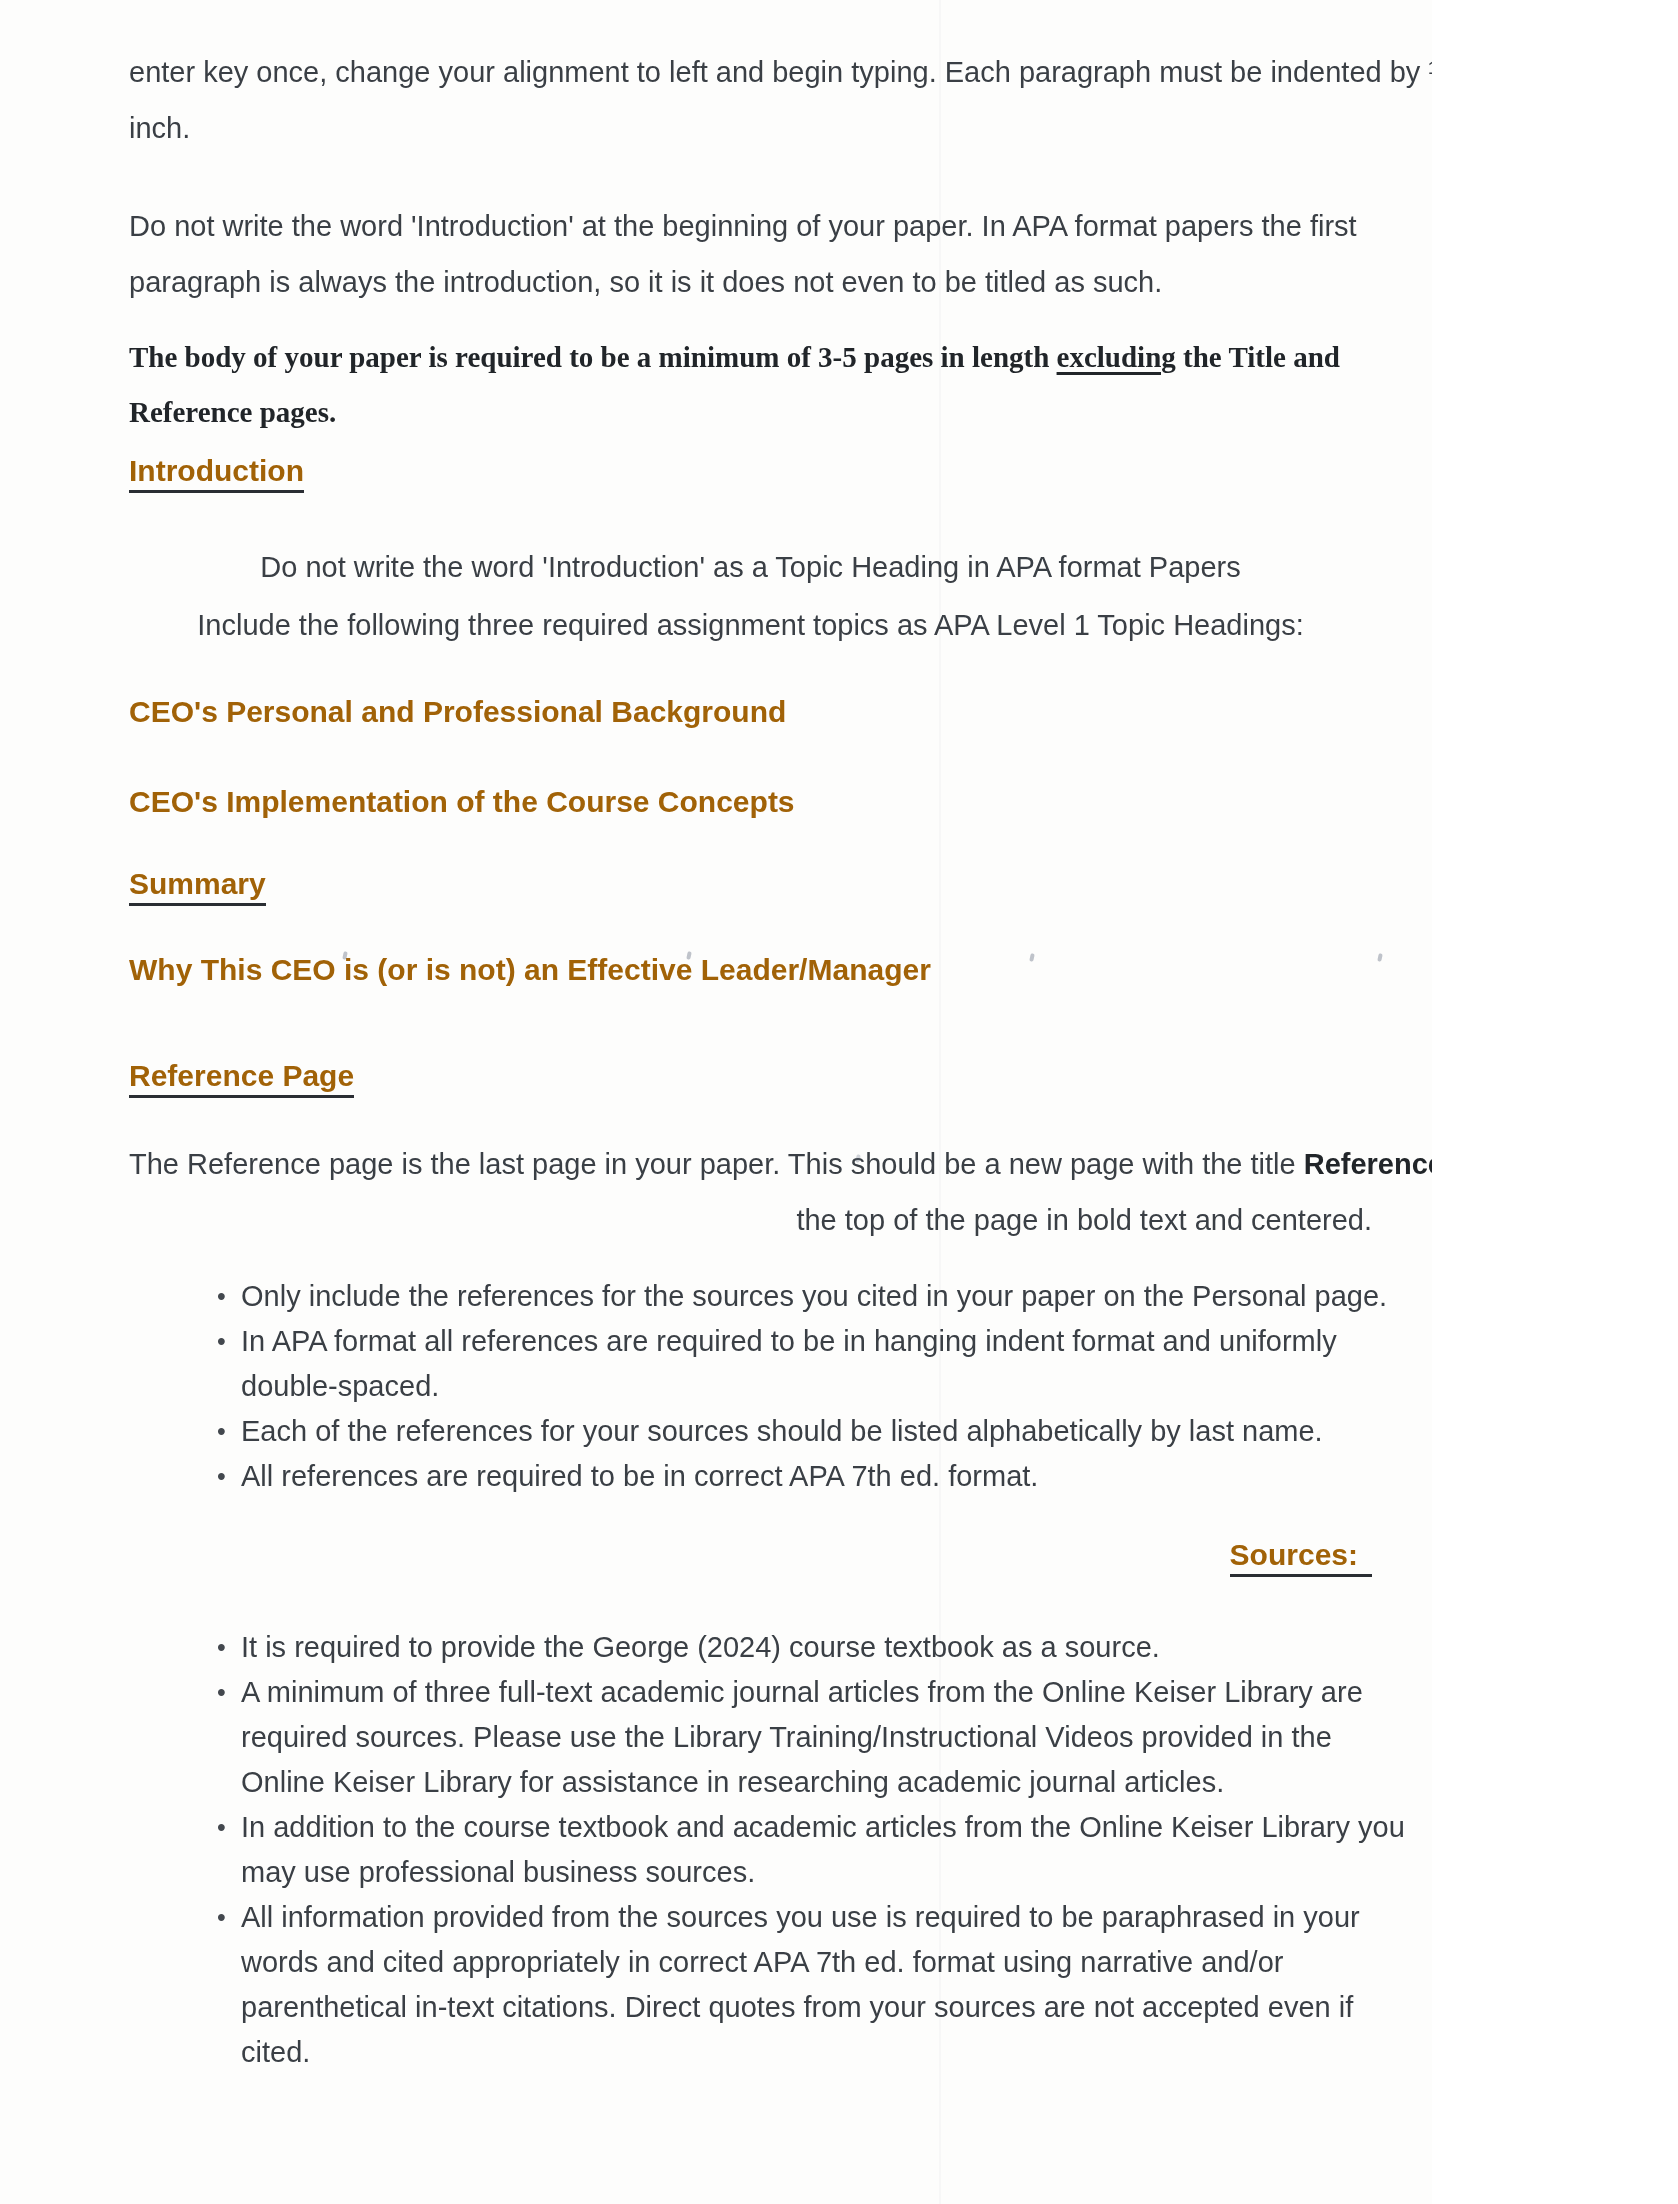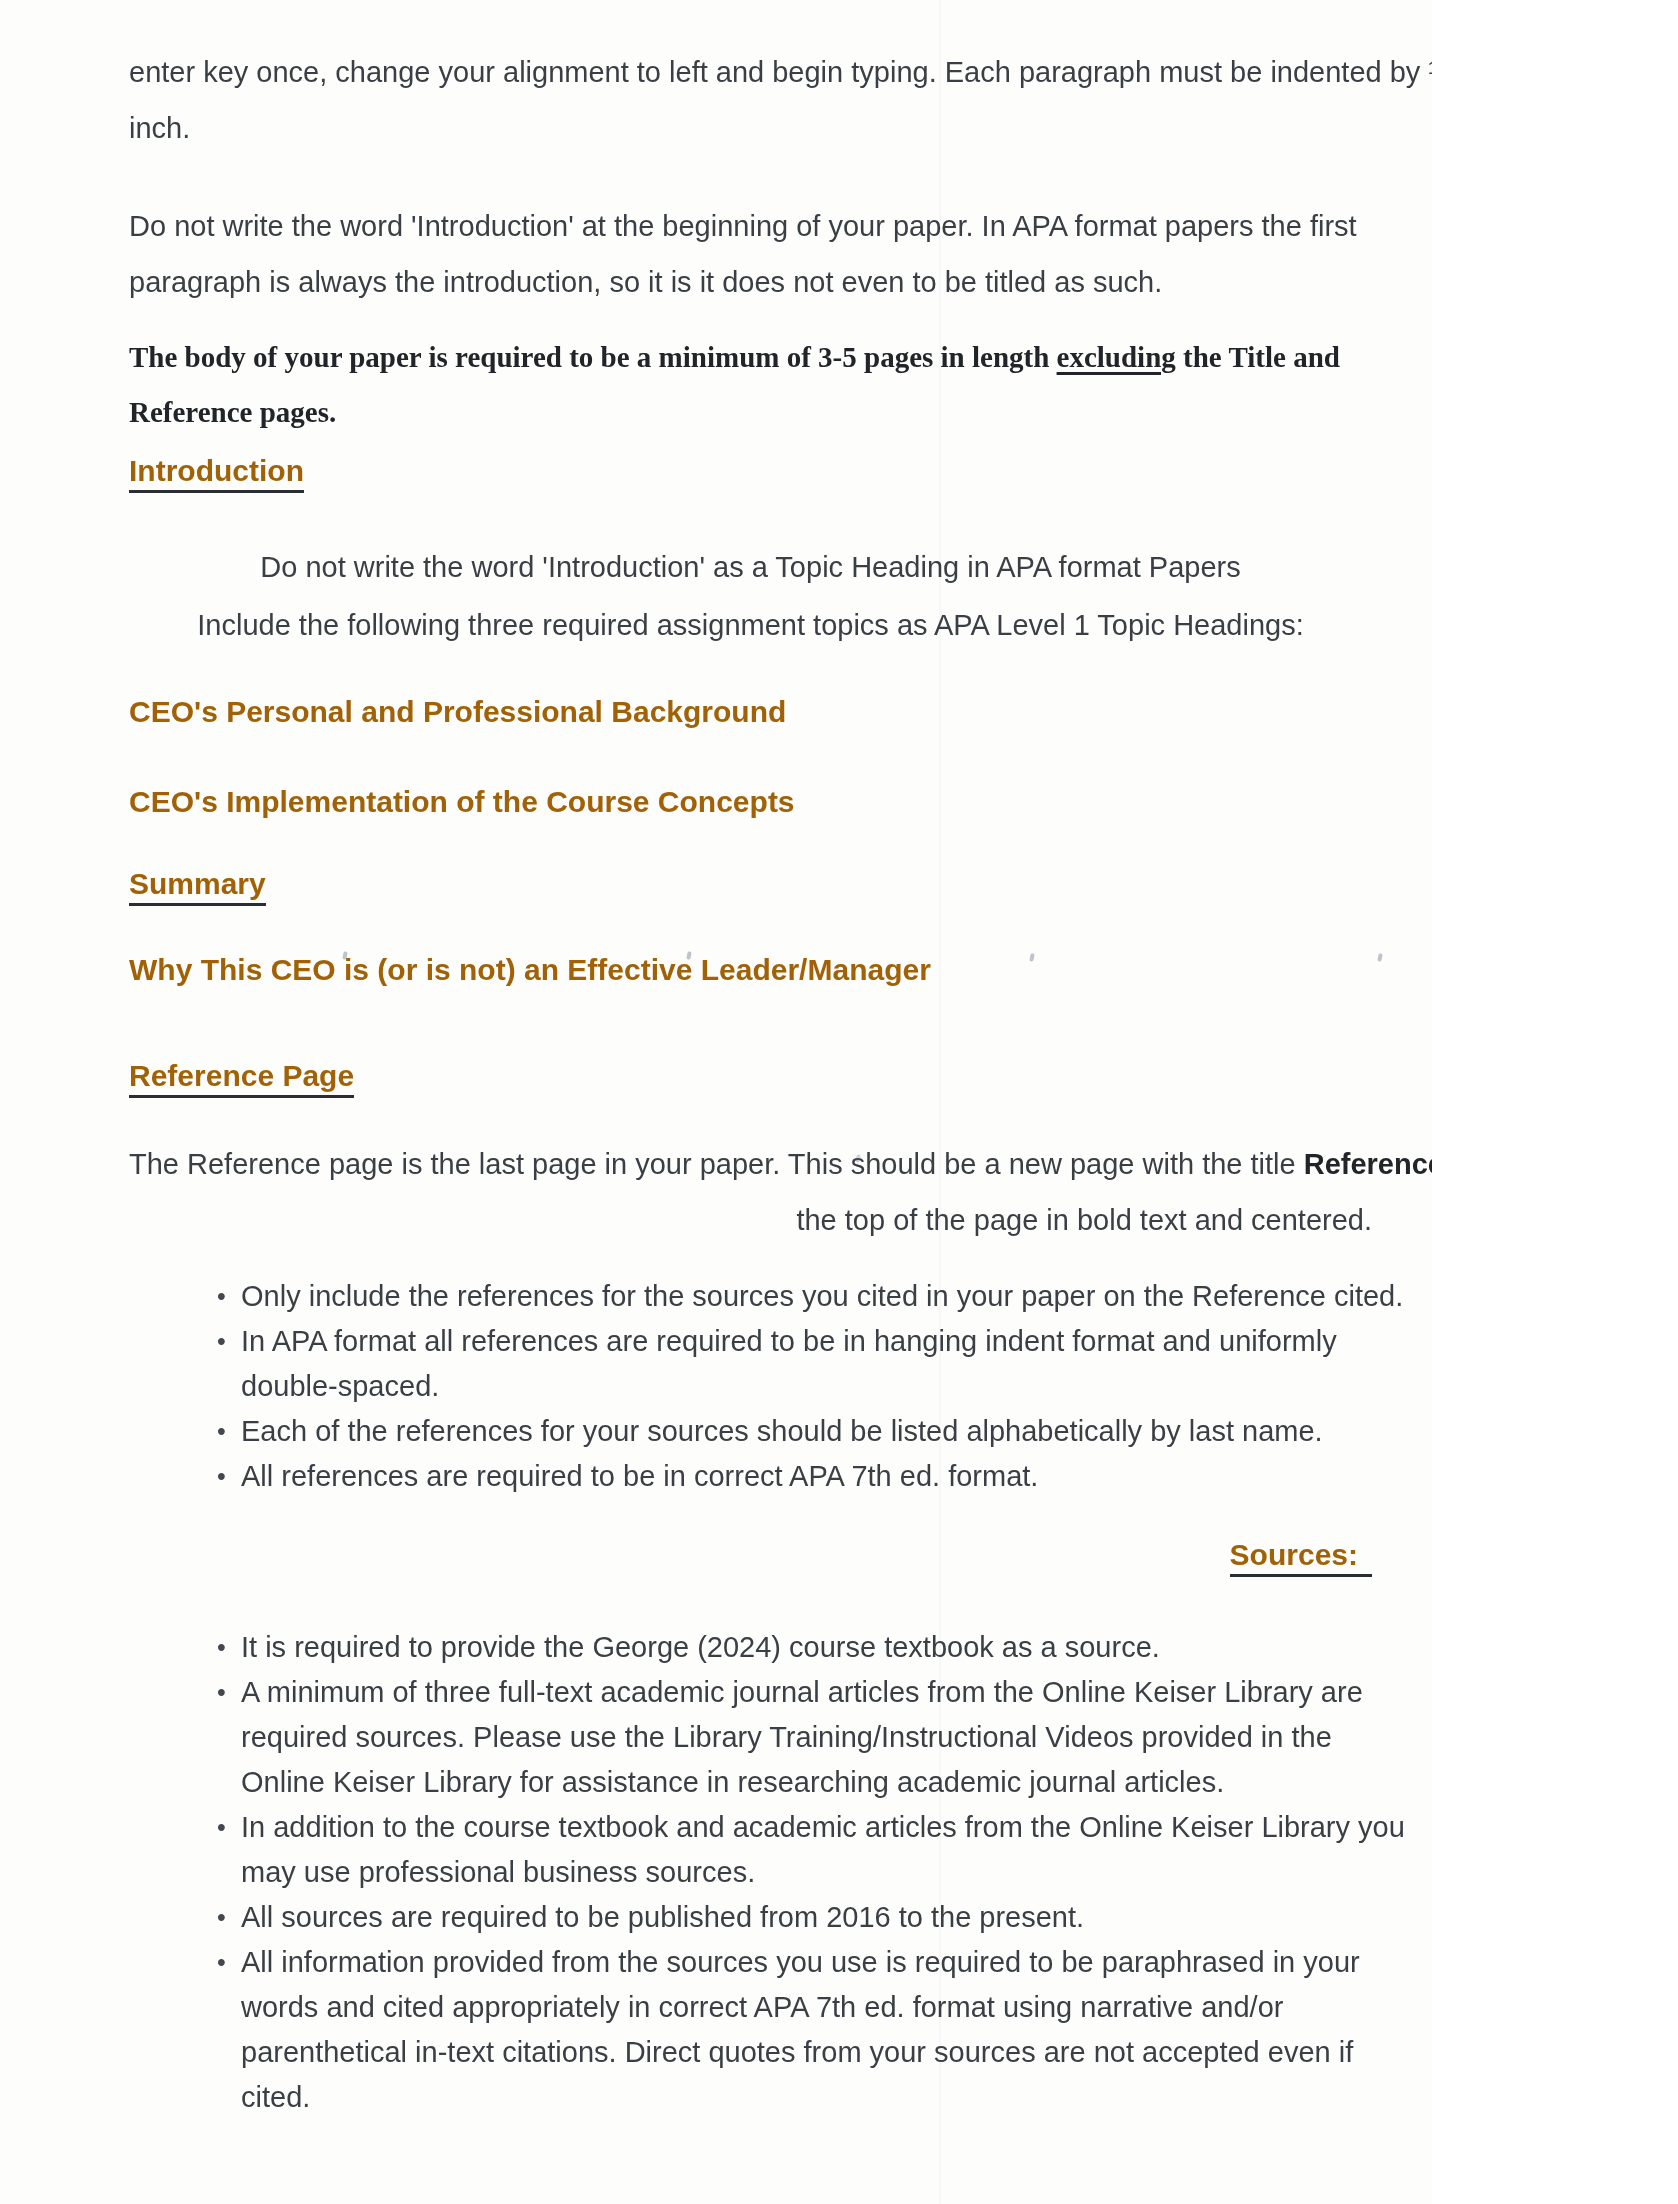--- a/index.html
+++ b/index.html
@@ -128,36 +128,35 @@
   <span class="artifact a3"></span>
   <span class="artifact a4"></span>
   <span class="artifact a5"></span>
 
   <p class="heading h-refpage"><span class="hu">Reference Page</span></p>
 
   <p class="para p5"><span>The Reference page is the last page in your paper. This should be a new page with the title </span><span class="bold">References</span><span> at
 the top of the page in bold text and centered.</span></p>
 
   <ul class="bullets bullets-a">
-    <li>Only include the references for the sources you cited in your paper on the Reference cited.</li>
+    <li>Only include the references for the sources you cited in your paper on the Personal page.</li>
     <li>In APA format all references are required to be in hanging indent format and uniformly
 double-spaced.</li>
     <li>Each of the references for your sources should be listed alphabetically by last name.</li>
     <li>All references are required to be in correct APA 7th ed. format.</li>
   </ul>
 
   <p class="heading h-sources"><span class="hu hu-trail">Sources:</span></p>
 
   <ul class="bullets bullets-b">
     <li>It is required to provide the George (2024) course textbook as a source.</li>
     <li>A minimum of three full-text academic journal articles from the Online Keiser Library are
 required sources. Please use the Library Training/Instructional Videos provided in the
 Online Keiser Library for assistance in researching academic journal articles.</li>
     <li>In addition to the course textbook and academic articles from the Online Keiser Library you
 may use professional business sources.</li>
-    <li>All sources are required to be published from 2016 to the present.</li>
     <li>All information provided from the sources you use is required to be paraphrased in your
 words and cited appropriately in correct APA 7th ed. format using narrative and/or
 parenthetical in-text citations. Direct quotes from your sources are not accepted even if
 cited.</li>
   </ul>
 </div>
 
 
 </body></html>

